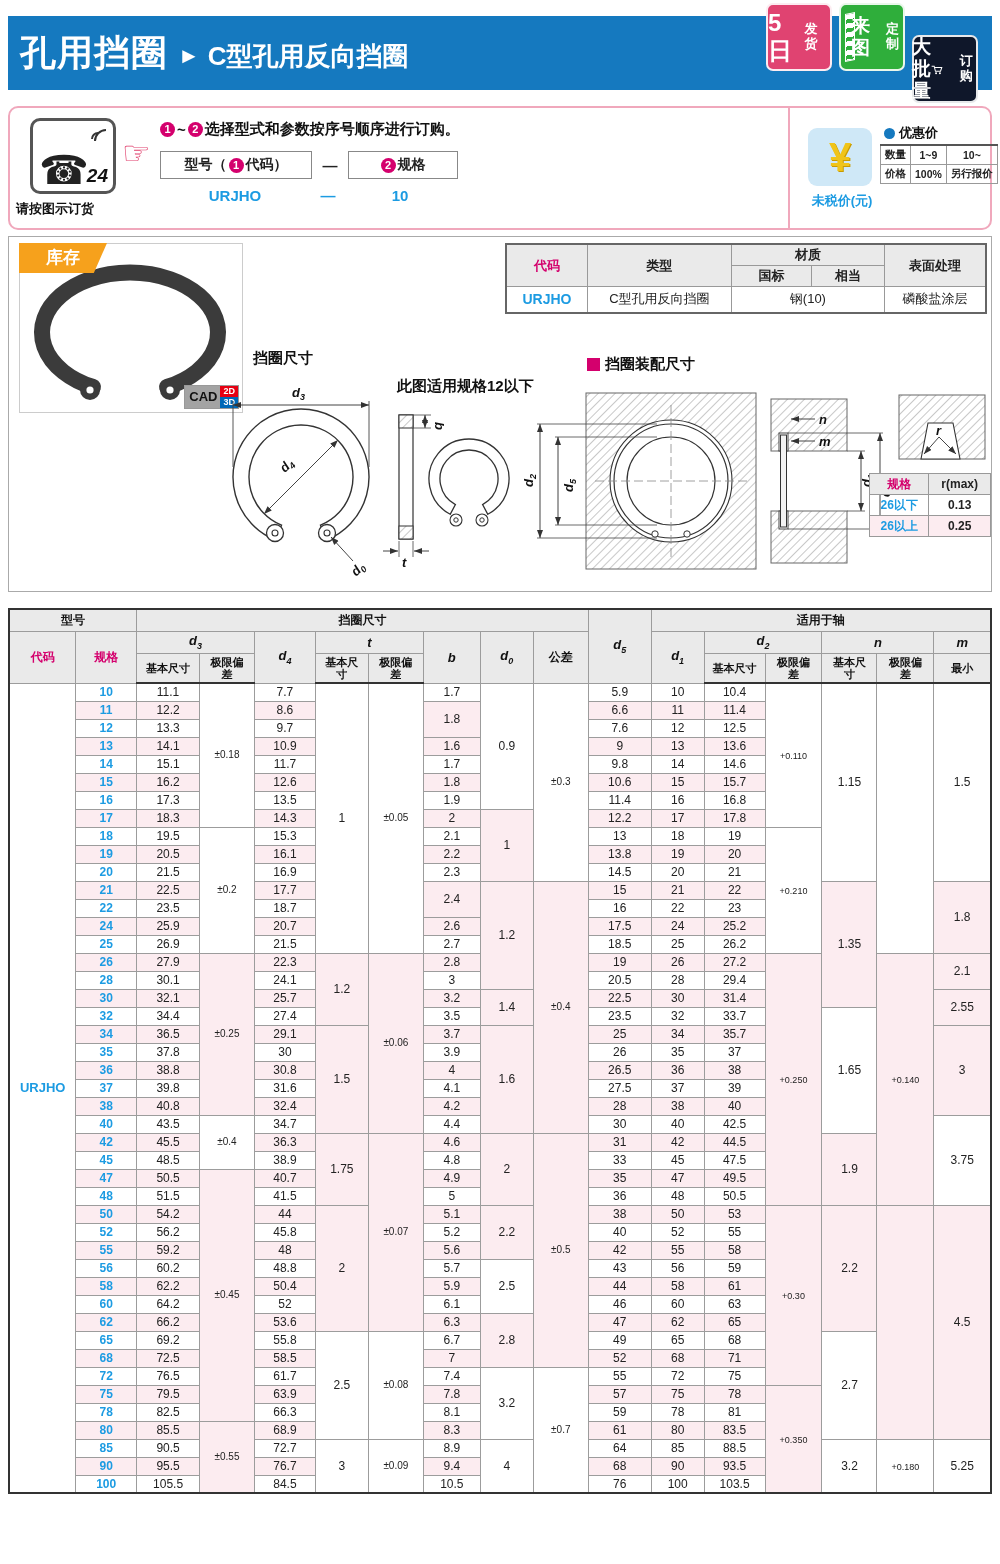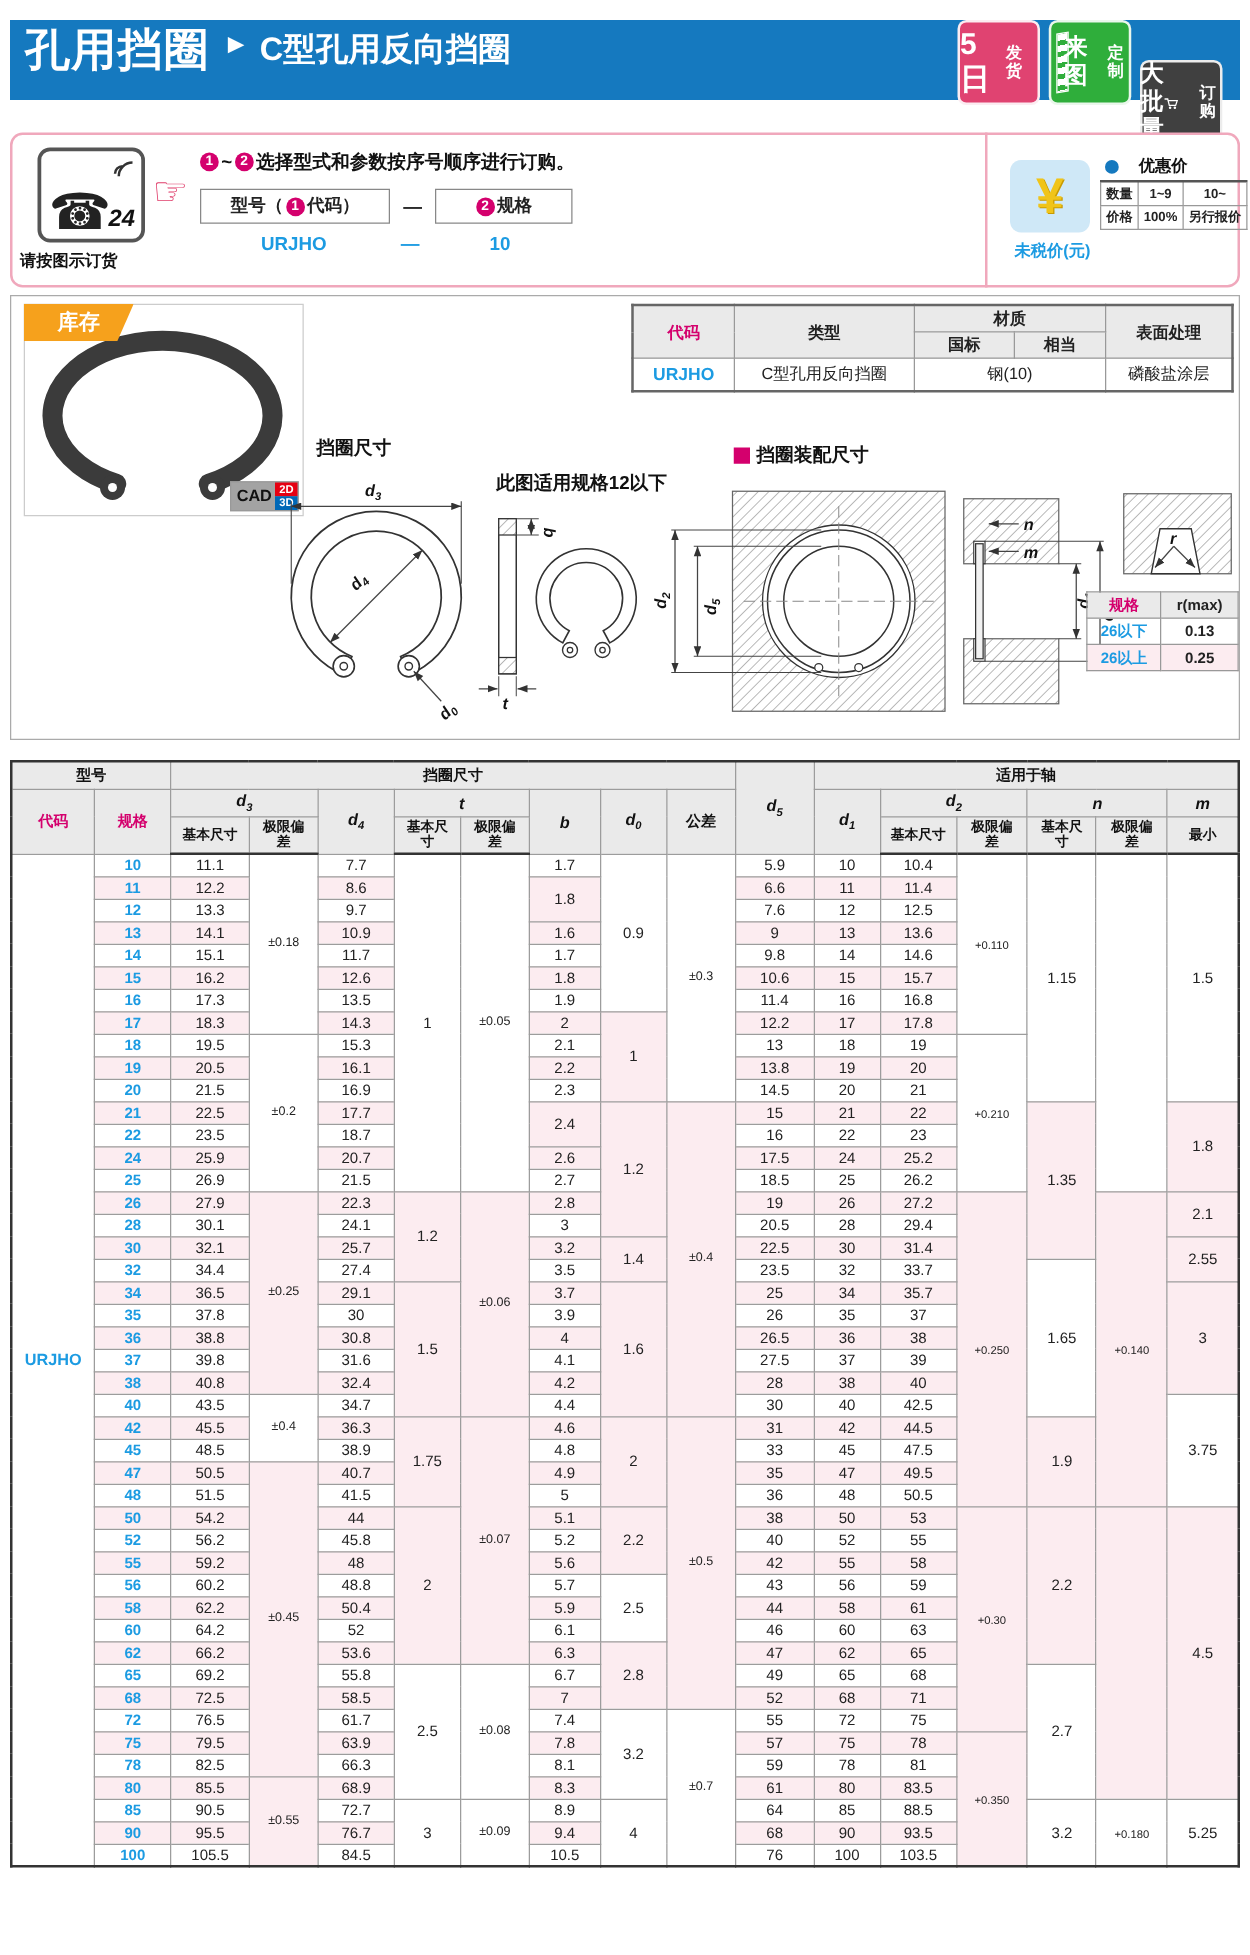--- a/index.html
+++ b/index.html
@@ -1,22 +1,22 @@
 <!DOCTYPE html>
 <html><head>
 <meta charset="utf-8">
 <style>
   html,body{margin:0;padding:0}
   body{width:1000px;height:1564px;position:relative;background:#fff;
        font-family:"Liberation Sans",sans-serif;color:#222;overflow:hidden}
   [data-interactable]{}
 
   
-  .title-bar{position:absolute;left:8px;top:16px;width:984px;height:64px;background:#1579bf;
-             display:flex;padding:0 12px;box-sizing:border-box}
+  .title-bar{position:absolute;left:8px;top:16px;width:984px;height:74px;background:#1579bf;
+             display:flex;align-items:center;padding:0 12px;box-sizing:border-box}
   .t-main{color:#fff;font-weight:bold;font-size:36px;letter-spacing:1px}
   .t-arrow{color:#fff;font-size:22px;margin:6px 8px 0 10px}
   .t-sub{color:#fff;font-weight:bold;font-size:26px;margin-top:6px}
   .badges{margin-left:auto;display:flex;gap:7px;margin-right:2px}
   .badge{width:62px;height:64px;border-radius:7px;border:2px solid rgba(255,255,255,.9);
          color:#fff;display:flex;align-items:center;justify-content:center;
          font-weight:bold;line-height:1.15;position:relative}
   .badge .l1{font-size:19px}
   .badge .l2{font-size:13px}
   .badge0 .l1{font-size:24px}
@@ -48,21 +48,21 @@
   .example-row{display:flex;margin-top:8px;color:#1c9be2;font-weight:bold;font-size:15px}
   .example-row .e1{width:150px;text-align:center}
   .example-row .e2{width:36px;text-align:center}
   .example-row .e3{width:108px;text-align:center}
   .price-divider{position:absolute;left:778px;top:-2px;bottom:-2px;border-left:2px solid #f0a8bc}
   .yen-box{position:absolute;left:798px;top:20px;width:64px;height:58px;background:#cfe8f7;border-radius:9px;
            text-align:center;line-height:58px;font-size:40px;font-weight:bold;color:#f0c419;
            text-shadow:1px 1px 0 #c89a00}
   .yen-caption{position:absolute;left:784px;top:84px;width:96px;text-align:center;color:#1c9be2;
                font-weight:bold;font-size:13px}
-  .price-head{position:absolute;left:874px;top:16px;font-size:13px;font-weight:bold;color:#111;display:flex;align-items:center;gap:16px}
+  .price-head{position:absolute;left:874px;top:16px;font-size:13px;font-weight:bold;color:#111;display:flex;align-items:center;gap:4px}
   .bluedot{display:inline-block;width:11px;height:11px;border-radius:50%;background:#1579bf}
   .price-table{position:absolute;left:870px;top:36px;border-collapse:collapse;font-size:10.5px;border-top:2px solid #555}
   .price-table td{border:1px solid #999;padding:2px 4px;text-align:center;font-weight:bold;white-space:nowrap}
 
   
   .content-panel{position:absolute;left:8px;top:236px;width:984px;height:356px;border:1px solid #aaa;
                  box-sizing:border-box;background:#fff}
   .photo-box{position:absolute;left:10px;top:6px;width:222px;height:168px;border:1px solid #ccc}
   .stock-badge{position:absolute;left:-1px;top:-1px;width:88px;height:30px;background:#f6a11c;color:#fff;
                font-weight:bold;font-size:17px;line-height:30px;text-align:center;
@@ -118,21 +118,21 @@
   <div class="badges" data-interactable="false">
     <div class="badge badge0" data-interactable="false" style="background: rgb(224, 67, 113);">
       <span class="l1" data-interactable="false">5日</span>
       <span class="l2" data-interactable="false">发货</span>
     </div>
     <div class="badge badge1" data-interactable="false" style="background: rgb(47, 174, 59);">
       <span class="ruler" data-interactable="false"></span>
       <span class="l1" data-interactable="false">来图</span>
       <span class="l2" data-interactable="false">定制</span>
     </div>
-    <div class="badge badge2" data-interactable="false" style="background: #404040; margin-top: 32px;">
+    <div class="badge badge2" data-interactable="false" style="background: #0f172a; margin-top: 32px;">
       <span class="l1" data-interactable="false">大批量</span>
       <span class="l2" style="display:flex;align-items:center;gap:16px" data-interactable="false">
         <svg class="cart-ico" data-interactable="false" viewBox="0 0 20 16">
           <path d="M1 2 h4 l2 8 h8 l2 -6 h-11" fill="none" stroke="#fff" stroke-width="1.6"></path>
           <circle cx="8" cy="13" r="1.6" fill="#fff"></circle>
             <circle cx="14" cy="13" r="1.6" fill="#fff"></circle>
         </svg>
         <span data-interactable="false">订购</span>
       </span>
     </div>

